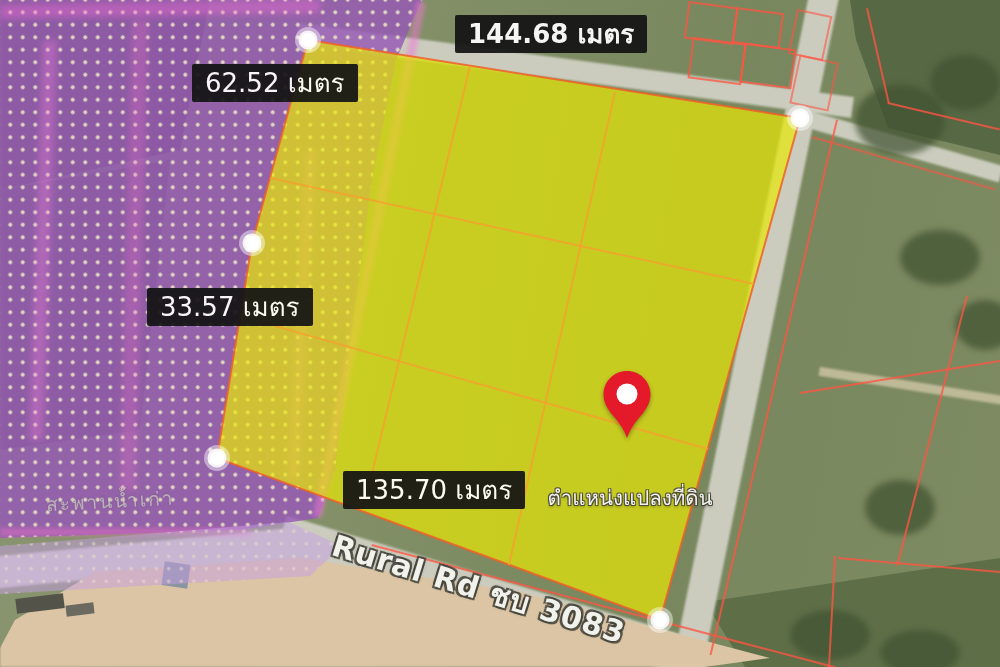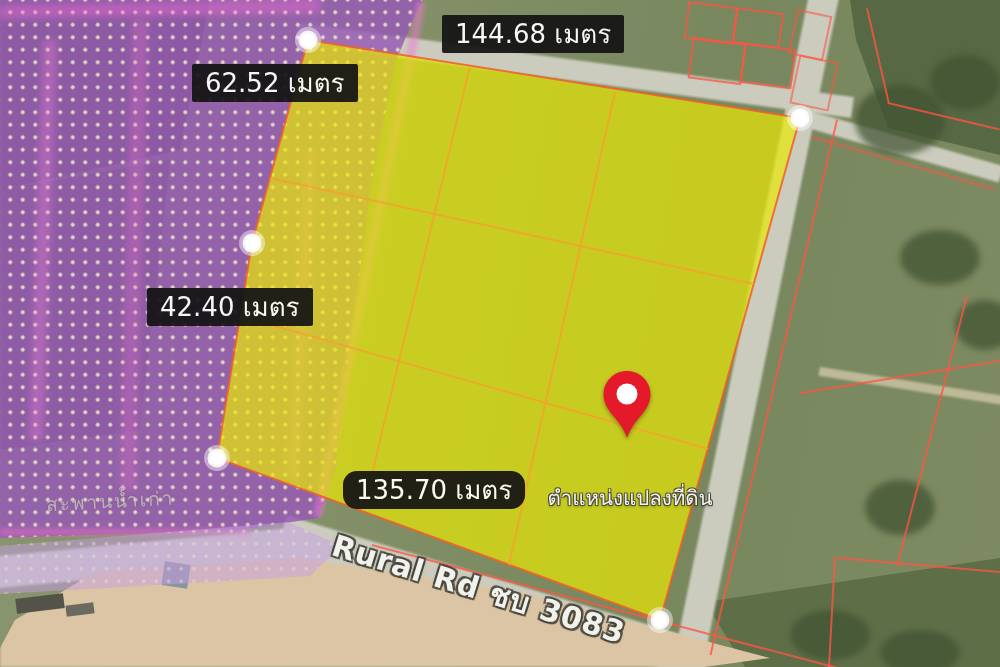--- a/index.html
+++ b/index.html
@@ -136,24 +136,24 @@
         <circle cx="217" cy="458" r="9.5" fill="rgba(255,255,255,.85)"></circle>
         <circle cx="217" cy="458" r="7" fill="#fff"></circle>
     </g>
     <g>
       <circle cx="660" cy="620" r="13" fill="rgba(255,255,255,.45)"></circle>
         <circle cx="660" cy="620" r="9.5" fill="rgba(255,255,255,.85)"></circle>
         <circle cx="660" cy="620" r="7" fill="#fff"></circle>
     </g>
   </svg>
 
-  <div class="mlabel" style="left:442px;top:15px;">144.68 เมตร</div>
+  <div class="mlabel" style="left:455px;top:15px;font-weight:bold;">144.68 เมตร</div>
   <div class="mlabel" style="left:192px;top:64px;">62.52 เมตร</div>
-  <div class="mlabel" style="left:147px;top:288px;">42.40 เมตร</div>
-  <div class="mlabel" style="left:343px;top:471px;border-radius:14px;">135.70 เมตร</div>
+  <div class="mlabel" style="left:147px;top:288px;">33.57 เมตร</div>
+  <div class="mlabel" style="left:343px;top:471px;">135.70 เมตร</div>
 
   <div class="pin">
     <svg width="54" height="70" viewBox="0 0 54 70">
       <path d="M27 2C14 2 3.5 12.5 3.5 25.5C3.5 35 9 42 15.5 49.5C20.5 55.5 24.5 61.5 27 69C29.5 61.5 33.5 55.5 38.5 49.5C45 42 50.5 35 50.5 25.5C50.5 12.5 40 2 27 2Z" style="fill:var(--c-pin_red,#e41a2b)"></path>
       <circle cx="27" cy="25" r="10.5" fill="#ffffff"></circle>
     </svg>
   </div>
   <div class="pin-caption">ตำแหน่งแปลงที่ดิน</div>
 
   <div class="road-label">Rural Rd ชบ 3083</div>

